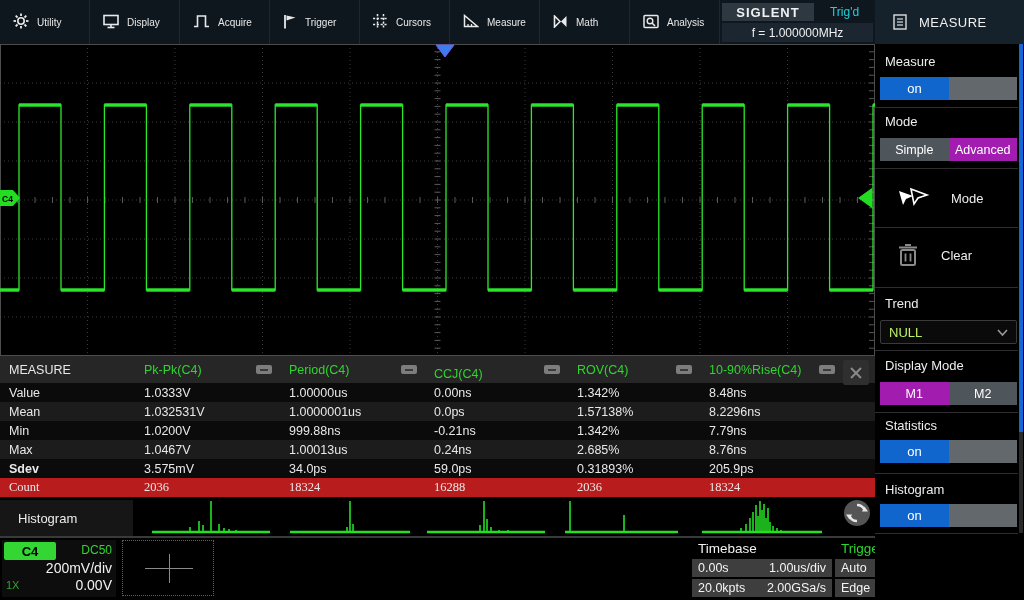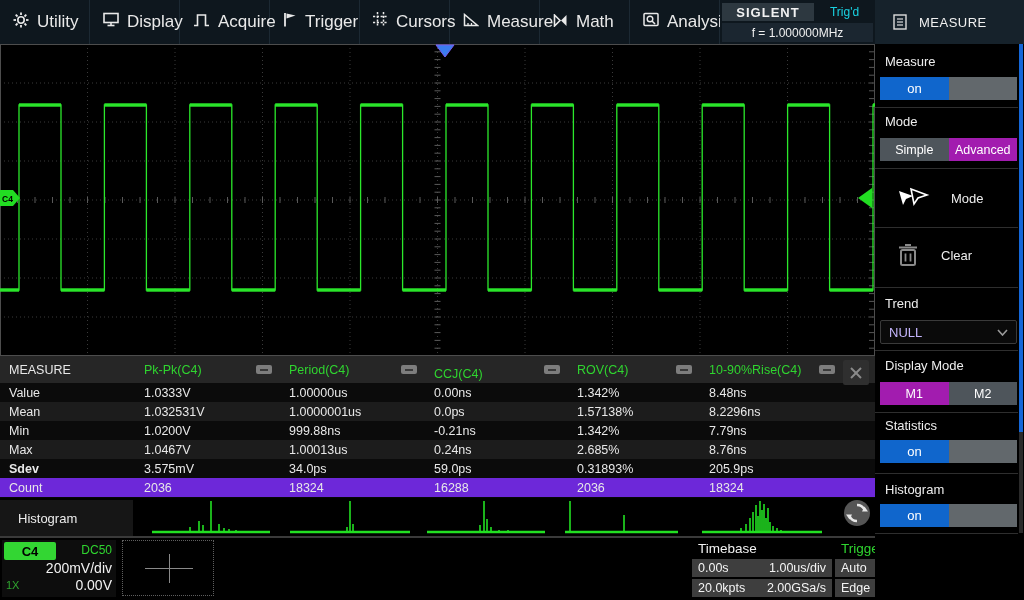--- a/index.html
+++ b/index.html
@@ -2,21 +2,21 @@
 <html><head>
 <meta charset="utf-8">
 <style>
   * { margin:0; padding:0; box-sizing:border-box; }
   html,body { background:#000; }
   body { font-family:"Liberation Sans","DejaVu Sans",sans-serif; }
   #root { position:relative; width:1024px; height:600px; background:#000; overflow:hidden; }
 
   
   #topbar { position:absolute; left:0; top:0; width:875px; height:44px; background:#0e171e; display:flex; }
-  .menu-item { width:90px; height:44px; display:flex; align-items:center; justify-content:flex-start; padding-left:13px; gap:8px; border-right:1px solid #1c2933; color:#e9e9e9; font-size:17px; cursor:default; }
+  .menu-item { width:90px; height:44px; display:flex; align-items:center; justify-content:flex-start; padding-left:13px; gap:8px; border-right:1px solid #1c2933; color:#e9e9e9; font-size:10px; cursor:default; }
   .menu-item svg { flex:0 0 auto; }
   #logoblock { position:absolute; left:720px; top:0; width:155px; height:44px; background:#0e171e; }
   #brandbox { position:absolute; left:2px; top:3px; width:92px; height:18px; background:#2d3840; color:#f2f2f2; font-weight:bold; font-size:13px; letter-spacing:1px; display:flex; align-items:center; justify-content:center; }
   #trigstatus { position:absolute; left:96px; top:3px; width:57px; height:18px; color:#19d2e2; font-size:12px; display:flex; align-items:center; justify-content:center; }
   #freqbox { position:absolute; left:2px; top:23px; width:151px; height:19px; background:#1b2630; color:#f0f0f0; font-size:12px; display:flex; align-items:center; justify-content:center; }
   #sidebar-header { position:absolute; left:875px; top:0; width:149px; height:44px; background:#16222b; display:flex; align-items:center; gap:12px; padding-left:18px; color:#f0f0f0; font-size:13px; letter-spacing:0.5px; }
 
   
   #scope { position:absolute; left:0; top:44px; width:875px; height:312px; background:#000; }
   #scope svg { position:absolute; left:0; top:0; }
@@ -64,21 +64,21 @@
   .sb-label { position:absolute; left:10px; color:#ededed; font-size:13px; }
   .sb-sep { position:absolute; left:0; width:143px; height:1px; background:#2e2e2e; }
   .toggle { position:absolute; left:5px; width:137px; height:23px; display:flex; }
   .toggle .t-on { width:69px; background:#1066cc; color:#fff; font-size:13px; display:flex; align-items:center; justify-content:center; }
   .toggle .t-off { width:68px; background:#62686c; }
   .pair { position:absolute; left:5px; width:137px; height:23px; display:flex; }
   .pair div { width:68.5px; color:#fff; font-size:12.5px; display:flex; align-items:center; justify-content:center; }
   .p-sel { background:#a21caf; }
   .p-unsel { background:#4e555b; }
   .sb-btnrow { position:absolute; left:0; width:143px; height:58px; display:flex; align-items:center; gap:20px; padding-left:22px; color:#ededed; font-size:13px; }
-  #trend-select { position:absolute; left:5px; width:137px; height:24px; background:#0a0a0a; border:1px solid #3a3a3a; border-radius:2px; color:#c4b5fd; font-size:13px; display:flex; align-items:center; justify-content:space-between; padding:0 8px; }
+  #trend-select { position:absolute; left:5px; width:137px; height:24px; background:#0a0a0a; border:1px solid #3a3a3a; border-radius:2px; color:#bef264; font-size:13px; display:flex; align-items:center; justify-content:space-between; padding:0 8px; }
   #sb-scroll-track { position:absolute; left:144px; top:0; width:4px; height:489px; background:#2a2a2a; }
   #sb-scroll-thumb { position:absolute; left:144px; top:0; width:4px; height:388px; background:#1467d8; }
 </style>
 </head>
 <body>
 
 <div id="root">
 
   <div id="topbar">
       <div class="menu-item">
@@ -383,21 +383,21 @@
         <div class="mt-cell" style="left: 700px; top: 0px; width: 143px; height: 19px; padding-left: 9px;">8.76ns</div>
       </div>
       <div class="mt-row" style="top: 103px; background: rgb(11, 11, 11);">
         <div class="mt-cell" style="left: 0px; top: 0px; width: 135px; height: 19px; padding-left: 9px; font-weight: bold;">Sdev</div>
         <div class="mt-cell" style="left: 135px; top: 0px; width: 145px; height: 19px; padding-left: 9px;">3.575mV</div>
         <div class="mt-cell" style="left: 280px; top: 0px; width: 145px; height: 19px; padding-left: 9px;">34.0ps</div>
         <div class="mt-cell" style="left: 425px; top: 0px; width: 143px; height: 19px; padding-left: 9px;">59.0ps</div>
         <div class="mt-cell" style="left: 568px; top: 0px; width: 132px; height: 19px; padding-left: 9px;">0.31893%</div>
         <div class="mt-cell" style="left: 700px; top: 0px; width: 143px; height: 19px; padding-left: 9px;">205.9ps</div>
       </div>
-      <div class="mt-row" style="top: 122px; background: #6d28d9;">
+      <div class="mt-row" style="top: 122px; background: #b91c1c; font-family: Liberation Serif, serif;">
         <div class="mt-cell" style="left: 0px; top: 0px; width: 135px; height: 19px; padding-left: 9px;">Count</div>
         <div class="mt-cell" style="left: 135px; top: 0px; width: 145px; height: 19px; padding-left: 9px;">2036</div>
         <div class="mt-cell" style="left: 280px; top: 0px; width: 145px; height: 19px; padding-left: 9px;">18324</div>
         <div class="mt-cell" style="left: 425px; top: 0px; width: 143px; height: 19px; padding-left: 9px;">16288</div>
         <div class="mt-cell" style="left: 568px; top: 0px; width: 132px; height: 19px; padding-left: 9px;">2036</div>
         <div class="mt-cell" style="left: 700px; top: 0px; width: 143px; height: 19px; padding-left: 9px;">18324</div>
       </div>
       <div class="close-btn">
         <svg width="14" height="14" viewBox="0 0 14 14">
           <line x1="2" y1="2" x2="12" y2="12" stroke="#8a8a8a" stroke-width="2"></line>

